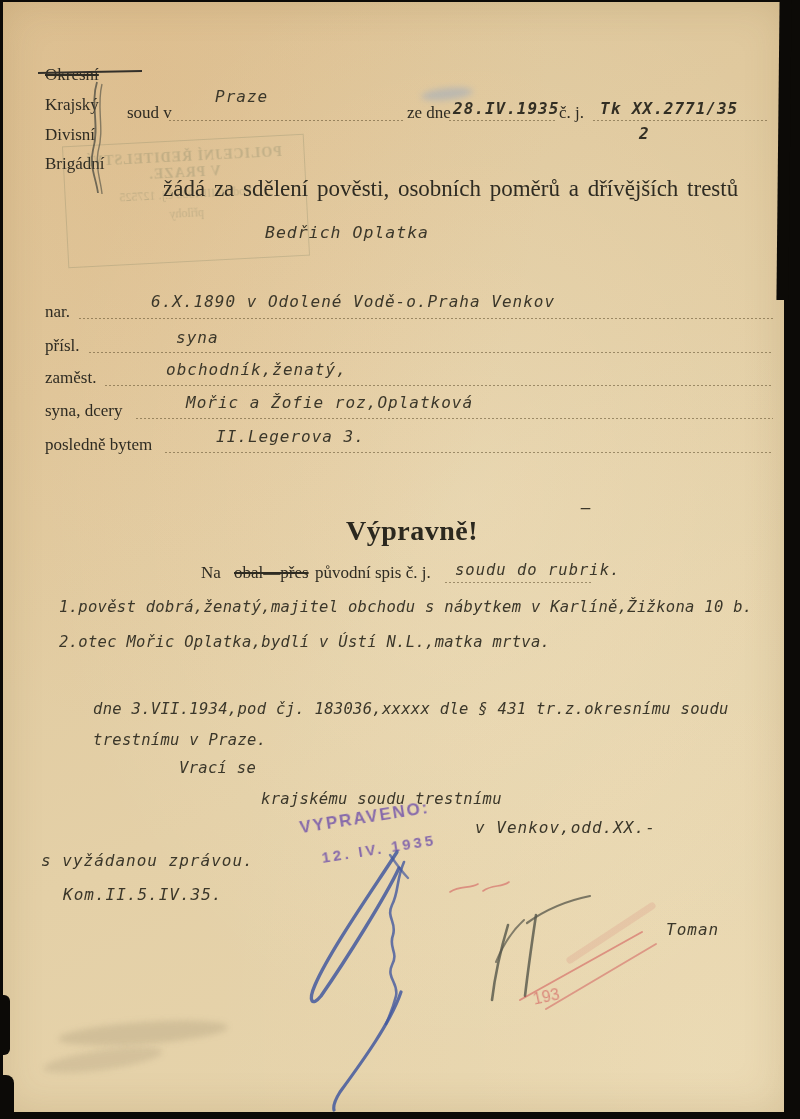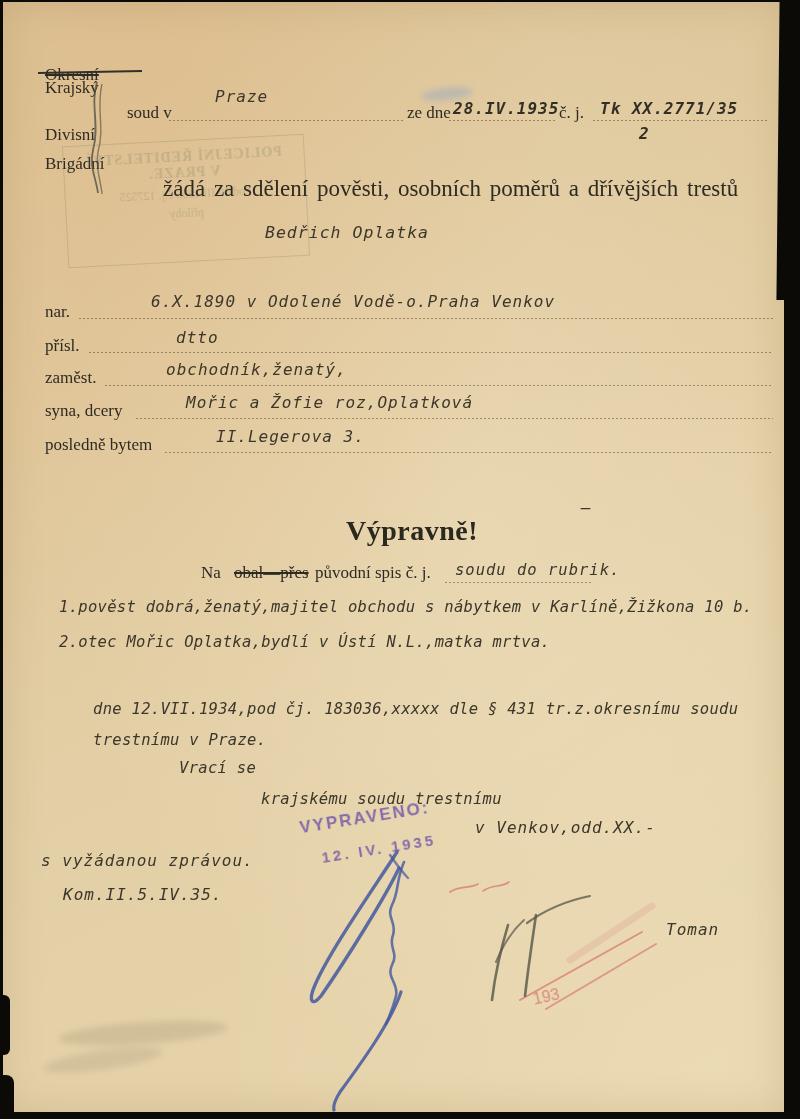--- a/index.html
+++ b/index.html
@@ -33,21 +33,21 @@
   .rednote{font-family:"Liberation Sans",sans-serif;color:#cf4a50;opacity:0.55;filter:blur(0.5px);}
   svg.marks{position:absolute;left:0;top:0;width:800px;height:1119px;pointer-events:none;}
   .edge{position:absolute;background:#0c0a07;}
 </style>
 </head>
 <body>
 
 <div id="paper">
 
   <div class="abs print strike" style="left:42px;top:63px;">Okresní</div>
-  <div class="abs print" style="left:42px;top:76px;">Krajský</div>
+  <div class="abs print" style="left:42px;top:93px;">Krajský</div>
   <div class="abs print" style="left:42px;top:123px;">Divisní</div>
   <div class="abs print" style="left:42px;top:152px;">Brigádní</div>
 
   <div class="abs bleed" style="left:62px;top:138px;width:240px;height:112px;border:1.5px solid rgba(96,110,84,0.5);padding-top:8px;">
     <div class="big">POLICEJNÍ ŘEDITELSTVÍ</div>
     <div class="big">V PRAZE.</div>
     <div class="small" style="margin-top:6px;">Pod 30.III.1935 č.j. 127525</div>
     <div class="small" style="margin-top:4px;">přílohy</div>
   </div>
 
@@ -67,21 +67,21 @@
   <div class="abs print" style="left:160px;top:174px;font-size:23px;word-spacing:3px;">žádá za sdělení pověsti, osobních poměrů a dřívějších trestů</div>
   <div class="abs print" style="left:626px;top:186px;font-weight:bold;">-</div>
 
   <div class="abs typed" style="left:262px;top:221px;font-size:16.5px;">Bedřich Oplatka</div>
 
   <div class="abs print" style="left:42px;top:300px;">nar.</div>
   <div class="abs typed" style="left:148px;top:290px;">6.X.1890 v Odolené Vodě-o.Praha Venkov</div>
   <div class="dots" style="left:76px;top:315px;width:694px;"></div>
 
   <div class="abs print" style="left:42px;top:334px;">přísl.</div>
-  <div class="abs typed" style="left:173px;top:326px;">dtto</div>
+  <div class="abs typed" style="left:173px;top:326px;">syna</div>
   <div class="dots" style="left:86px;top:349px;width:684px;"></div>
 
   <div class="abs print" style="left:42px;top:366px;">zaměst.</div>
   <div class="abs typed" style="left:163px;top:358px;">obchodník,ženatý,</div>
   <div class="dots" style="left:102px;top:382px;width:668px;"></div>
 
   <div class="abs print" style="left:42px;top:399px;">syna, dcery</div>
   <div class="abs typed" style="left:183px;top:391px;">Mořic a Žofie roz,Oplatková</div>
   <div class="dots" style="left:133px;top:415px;width:637px;"></div>
 
@@ -93,21 +93,21 @@
   <div class="abs heading" style="left:343px;top:513px;">Výpravně!</div>
 
   <div class="abs print" style="left:198px;top:561px;">Na</div>
   <div class="abs print strike" style="left:231px;top:561px;">obal—přes</div>
   <div class="abs print" style="left:312px;top:561px;">původní spis č. j.</div>
   <div class="abs typed" style="left:452px;top:559px;font-size:15.5px;">soudu  do  rubrik.</div>
   <div class="dots" style="left:442px;top:579px;width:148px;"></div>
 
   <div class="abs body-line" style="left:28px;top:596px;">1.pověst dobrá,ženatý,majitel  obchodu  s nábytkem v Karlíně,Žižkona 10 b.</div>
   <div class="abs body-line" style="left:28px;top:631px;">2.otec Mořic Oplatka,bydlí v Ústí N.L.,matka mrtva.</div>
-  <div class="abs body-line" style="left:62px;top:698px;">dne 12.VII.1934,pod čj. 183036,xxxxx dle  § 431 tr.z.okresnímu soudu</div>
+  <div class="abs body-line" style="left:62px;top:698px;">dne 3.VII.1934,pod čj. 183036,xxxxx dle  § 431 tr.z.okresnímu soudu</div>
   <div class="abs body-line" style="left:62px;top:729px;">trestnímu v Praze.</div>
   <div class="abs body-line" style="left:148px;top:757px;">Vrací se</div>
   <div class="abs body-line" style="left:230px;top:788px;">krajskému soudu trestnímu</div>
 
   <div class="abs stamp-purple" style="left:296px;top:806px;font-size:17px;transform:rotate(-9deg);">VYPRAVENO:</div>
   <div class="abs stamp-purple" style="left:318px;top:838px;font-size:15px;transform:rotate(-9deg);letter-spacing:3px;">12. IV. 1935</div>
 
   <div class="abs typed" style="left:472px;top:816px;">v Venkov,odd.XX.-</div>
   <div class="abs typed" style="left:38px;top:849px;">s vyžádanou zprávou.</div>
   <div class="abs typed" style="left:60px;top:883px;">Kom.II.5.IV.35.</div>

